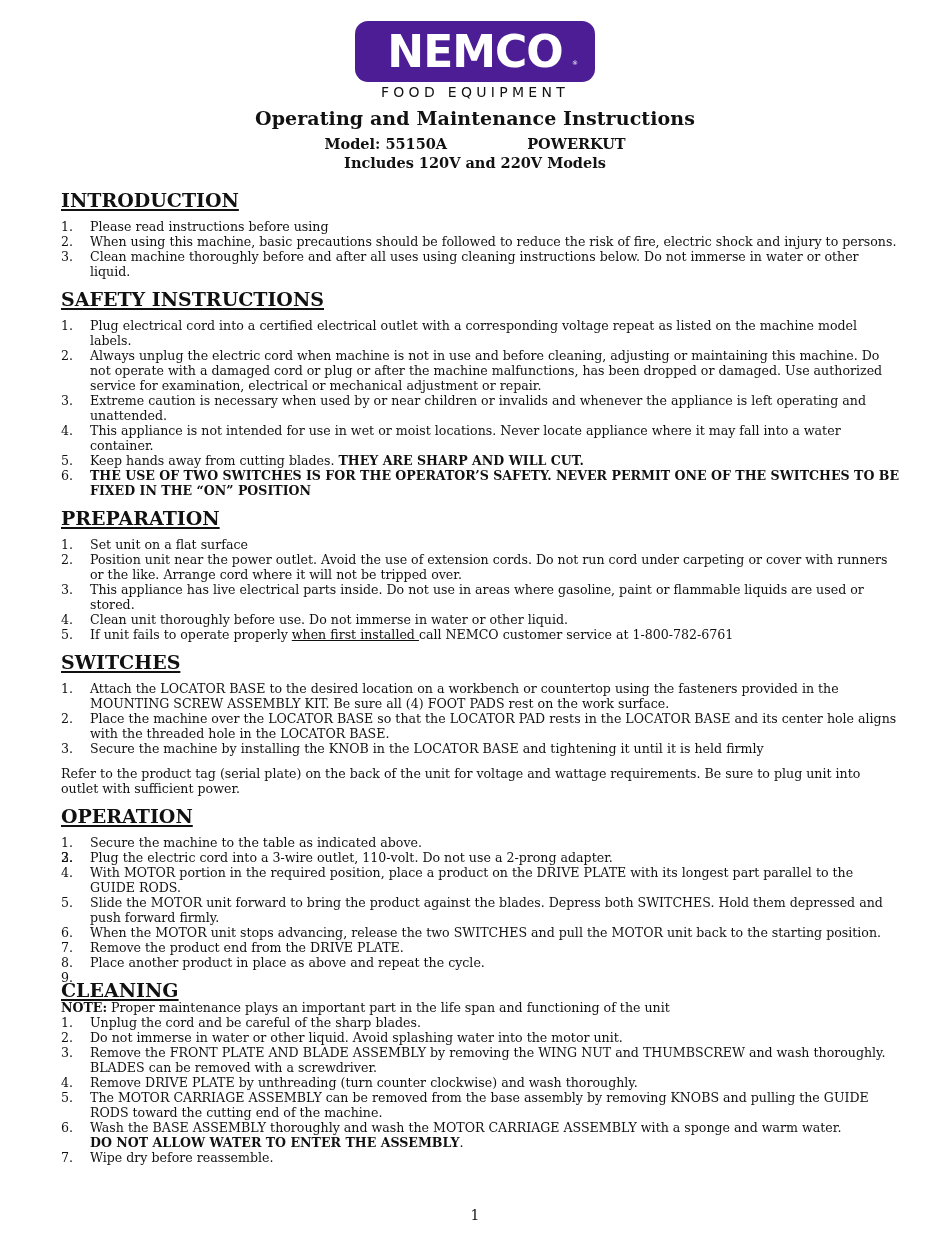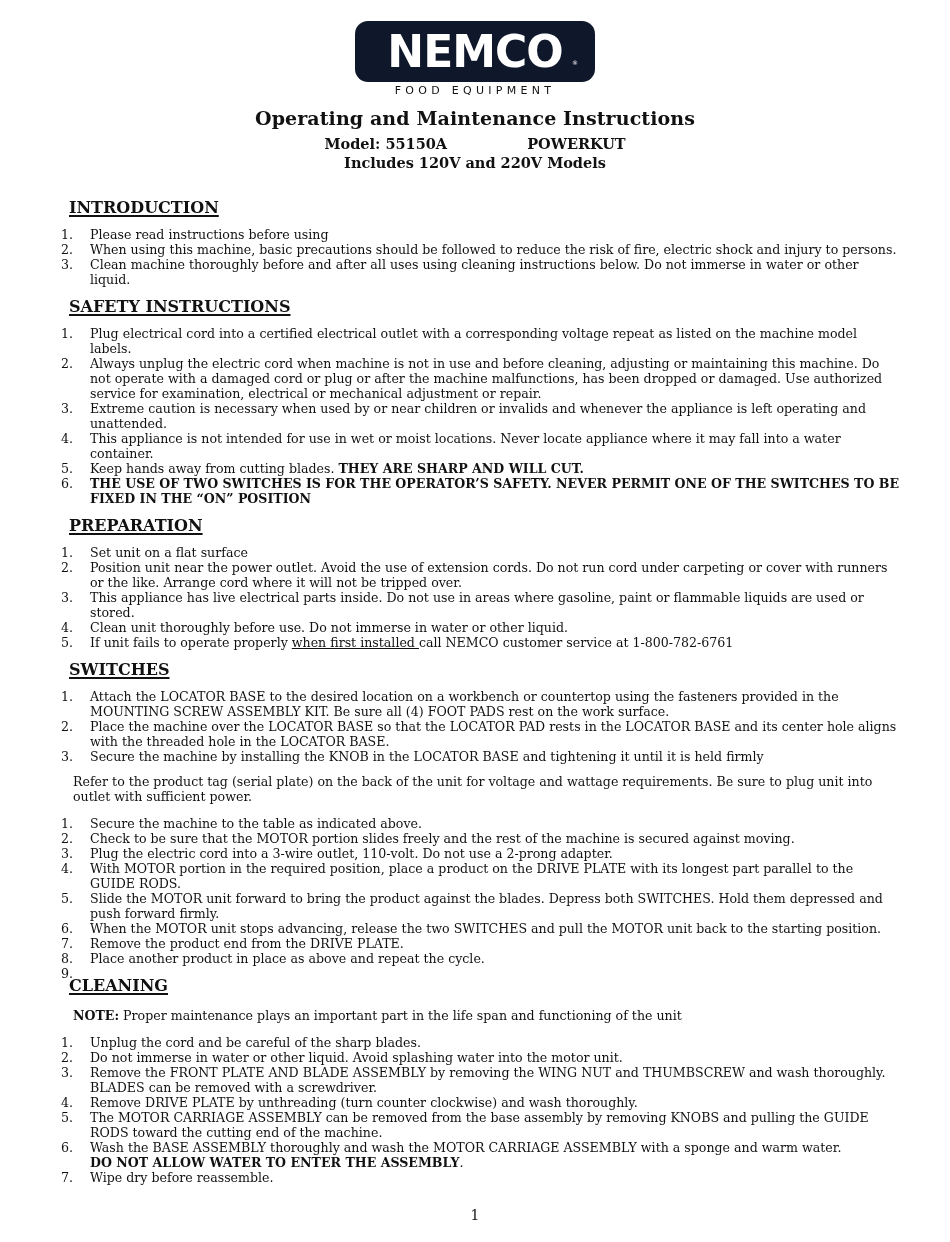--- a/index.html
+++ b/index.html
@@ -3,54 +3,54 @@
 <meta charset="utf-8">
 <style>
   html, body { margin: 0; padding: 0; background: #ffffff; }
   body {
     width: 950px; height: 1242px; position: relative; overflow: hidden;
     font-family: "DejaVu Serif", "Liberation Serif", serif;
     color: #111;
   }
   .logo-wrap { position: absolute; left: 0; right: 0; top: 21px; text-align: center; }
   .logo-box {
-    display: inline-block; width: 240px; height: 61px; background: #0f172a;
+    display: inline-block; width: 240px; height: 61px; background: #4c1d95;
     border-radius: 13px; position: relative;
   }
   .logo-text {
     font-family: "DejaVu Sans", "Liberation Sans", sans-serif; font-weight: bold;
     color: #fff; font-size: 44px; line-height: 61px; letter-spacing: -1px;
   }
   .logo-reg {
     position: absolute; right: 17px; top: 38px; color: #fff; font-size: 6px;
     font-family: "DejaVu Sans", sans-serif;
   }
   .logo-sub {
-    font-family: "DejaVu Sans", "Liberation Sans", sans-serif; font-size: 11px;
+    font-family: "DejaVu Sans", "Liberation Sans", sans-serif; font-size: 14px;
     letter-spacing: 4.3px; margin-top: 2px; color: #111;
   }
   .title {
     position: absolute; left: 0; right: 0; top: 107px; text-align: center;
     font-weight: bold; font-size: 19px; letter-spacing: 0.1px;
   }
   .subtitle {
     position: absolute; left: 0; right: 0; text-align: center; font-weight: bold; font-size: 14.5px;
   }
   .subtitle .gap { display: inline-block; width: 80px; }
   .content { position: absolute; left: 61px; top: 190px; width: 840px; font-size: 12.6px; line-height: 15px; }
   .heading {
-    font-weight: bold; font-size: 16px; text-decoration: underline; text-underline-offset: 2px;
-    text-decoration-thickness: 1.5px; margin: 8px; line-height: 20px;
+    font-weight: bold; font-size: 19px; text-decoration: underline; text-underline-offset: 2px;
+    text-decoration-thickness: 1.5px; margin: 0; line-height: 20px;
   }
   ol { list-style: none; margin: 0; padding: 0; }
   li { position: relative; padding-left: 29px; }
   li .num { position: absolute; left: 0; top: 0; }
   .b { font-weight: bold; text-align: center; }
   .u { text-decoration: underline; }
-  .para { margin: 12px; }
+  .para { margin: 0; }
   .page-num { position: absolute; left: 0; right: 0; top: 1207px; text-align: center; font-size: 14px; }
 </style>
 </head>
 <body>
 
 <div class="logo-wrap">
   <div class="logo-box">
     <span class="logo-text">NEMCO</span>
     <span class="logo-reg">®</span>
   </div>
@@ -105,23 +105,24 @@
       <li><span class="num">2.</span><span>Place the machine over the LOCATOR BASE so that the LOCATOR PAD rests in the LOCATOR BASE and its center hole aligns with the threaded hole in the LOCATOR BASE.</span></li>
       <li><span class="num">3.</span><span>Secure the machine by installing the KNOB in the LOCATOR BASE and tightening it until it is held firmly</span></li>
     </ol>
   </div>
 
   <div style="margin-top:10px;">
     <p class="para" style="margin-top:9px;">Refer to the product tag (serial plate) on the back of the unit for voltage and wattage requirements. Be sure to plug unit into outlet with sufficient power.</p>
   </div>
 
   <div style="margin-top:10px;">
+    <h2 class="heading">OPERATION</h2>
     <ol style="margin-top:9px;">
       <li><span class="num">1.</span><span>Secure the machine to the table as indicated above.</span></li>
-      <li><span class="num">2.</span><span>Check to be sure that the MOTOR portion slides freely and the rest of the machine is secured against moving.</span></li>
+      <li><span class="num">2.</span></li>
       <li><span class="num">3.</span><span>Plug the electric cord into a 3-wire outlet, 110-volt. Do not use a 2-prong adapter.</span></li>
       <li><span class="num">4.</span><span>With MOTOR portion in the required position, place a product on the DRIVE PLATE with its longest part parallel to the GUIDE RODS.</span></li>
       <li><span class="num">5.</span><span>Slide the MOTOR unit forward to bring the product against the blades. Depress both SWITCHES. Hold them depressed and push forward firmly.</span></li>
       <li><span class="num">6.</span><span>When the MOTOR unit stops advancing, release the two SWITCHES and pull the MOTOR unit back to the starting position.</span></li>
       <li><span class="num">7.</span><span>Remove the product end from the DRIVE PLATE.</span></li>
       <li><span class="num">8.</span><span>Place another product in place as above and repeat the cycle.</span></li>
       <li><span class="num">9.</span></li>
     </ol>
   </div>
 

